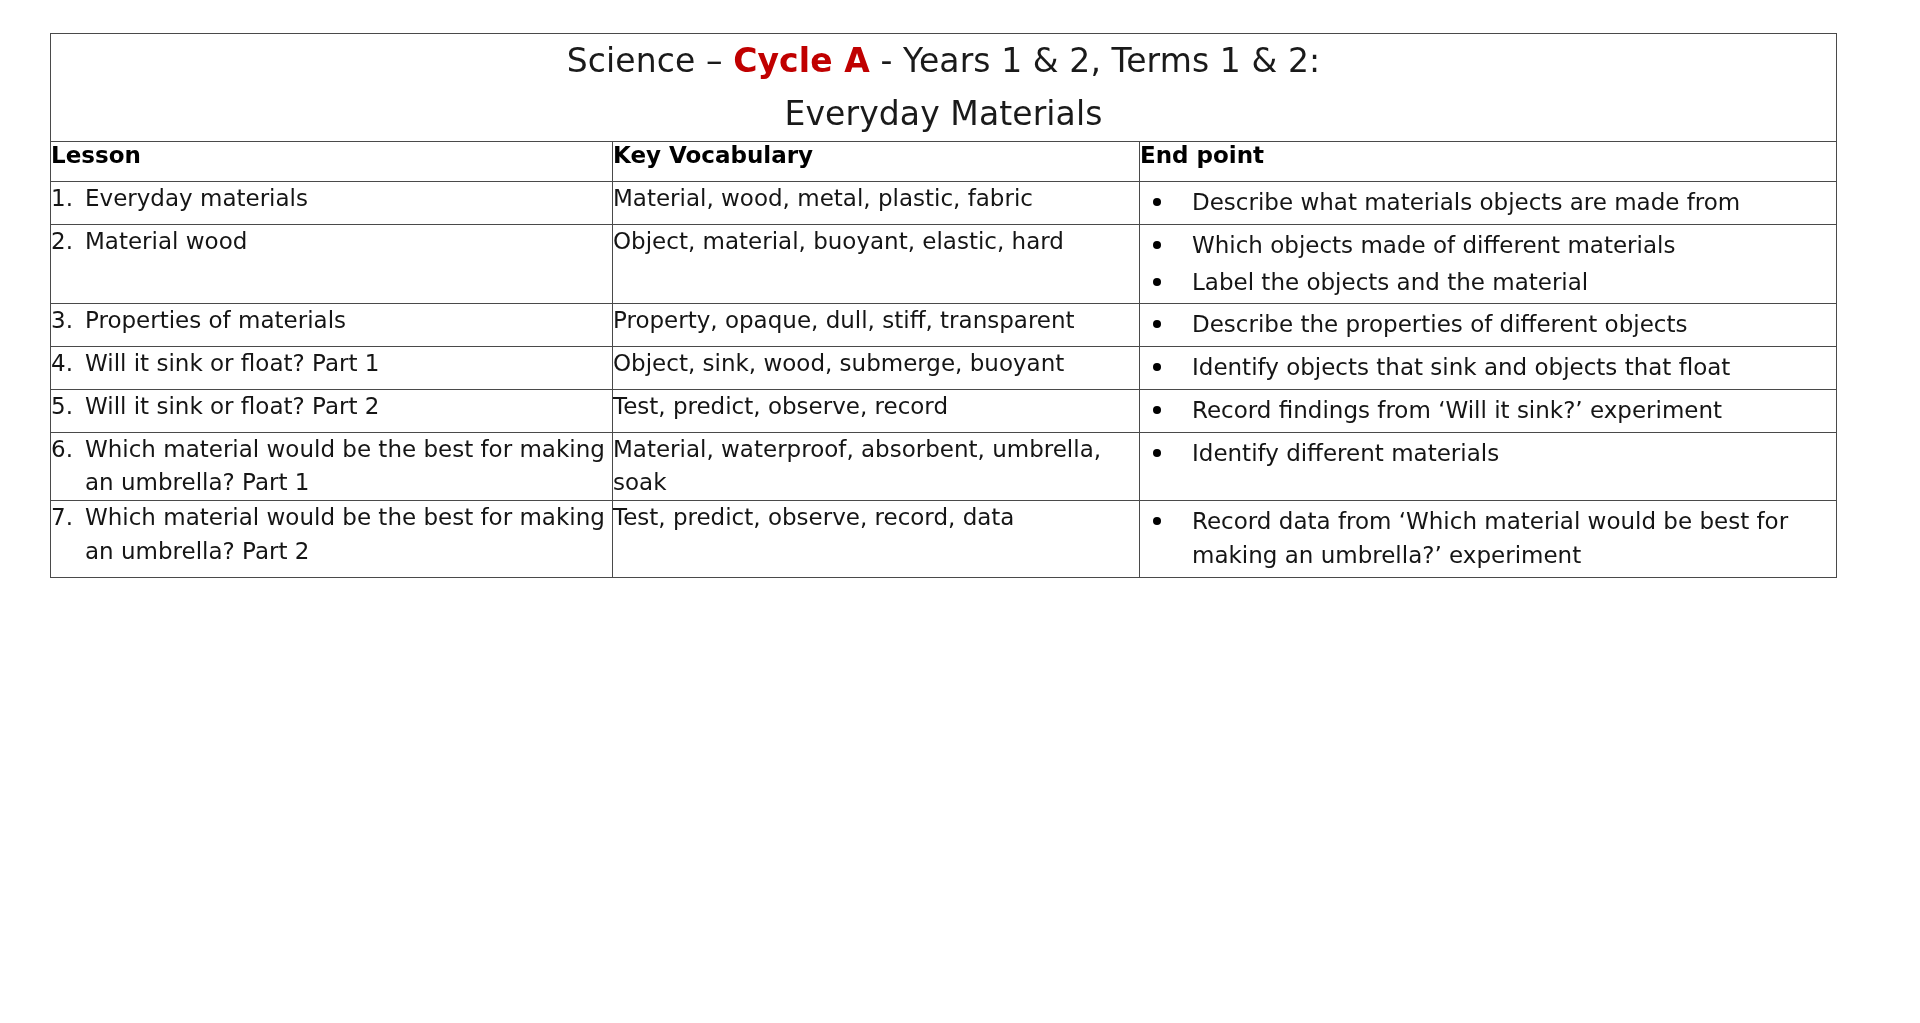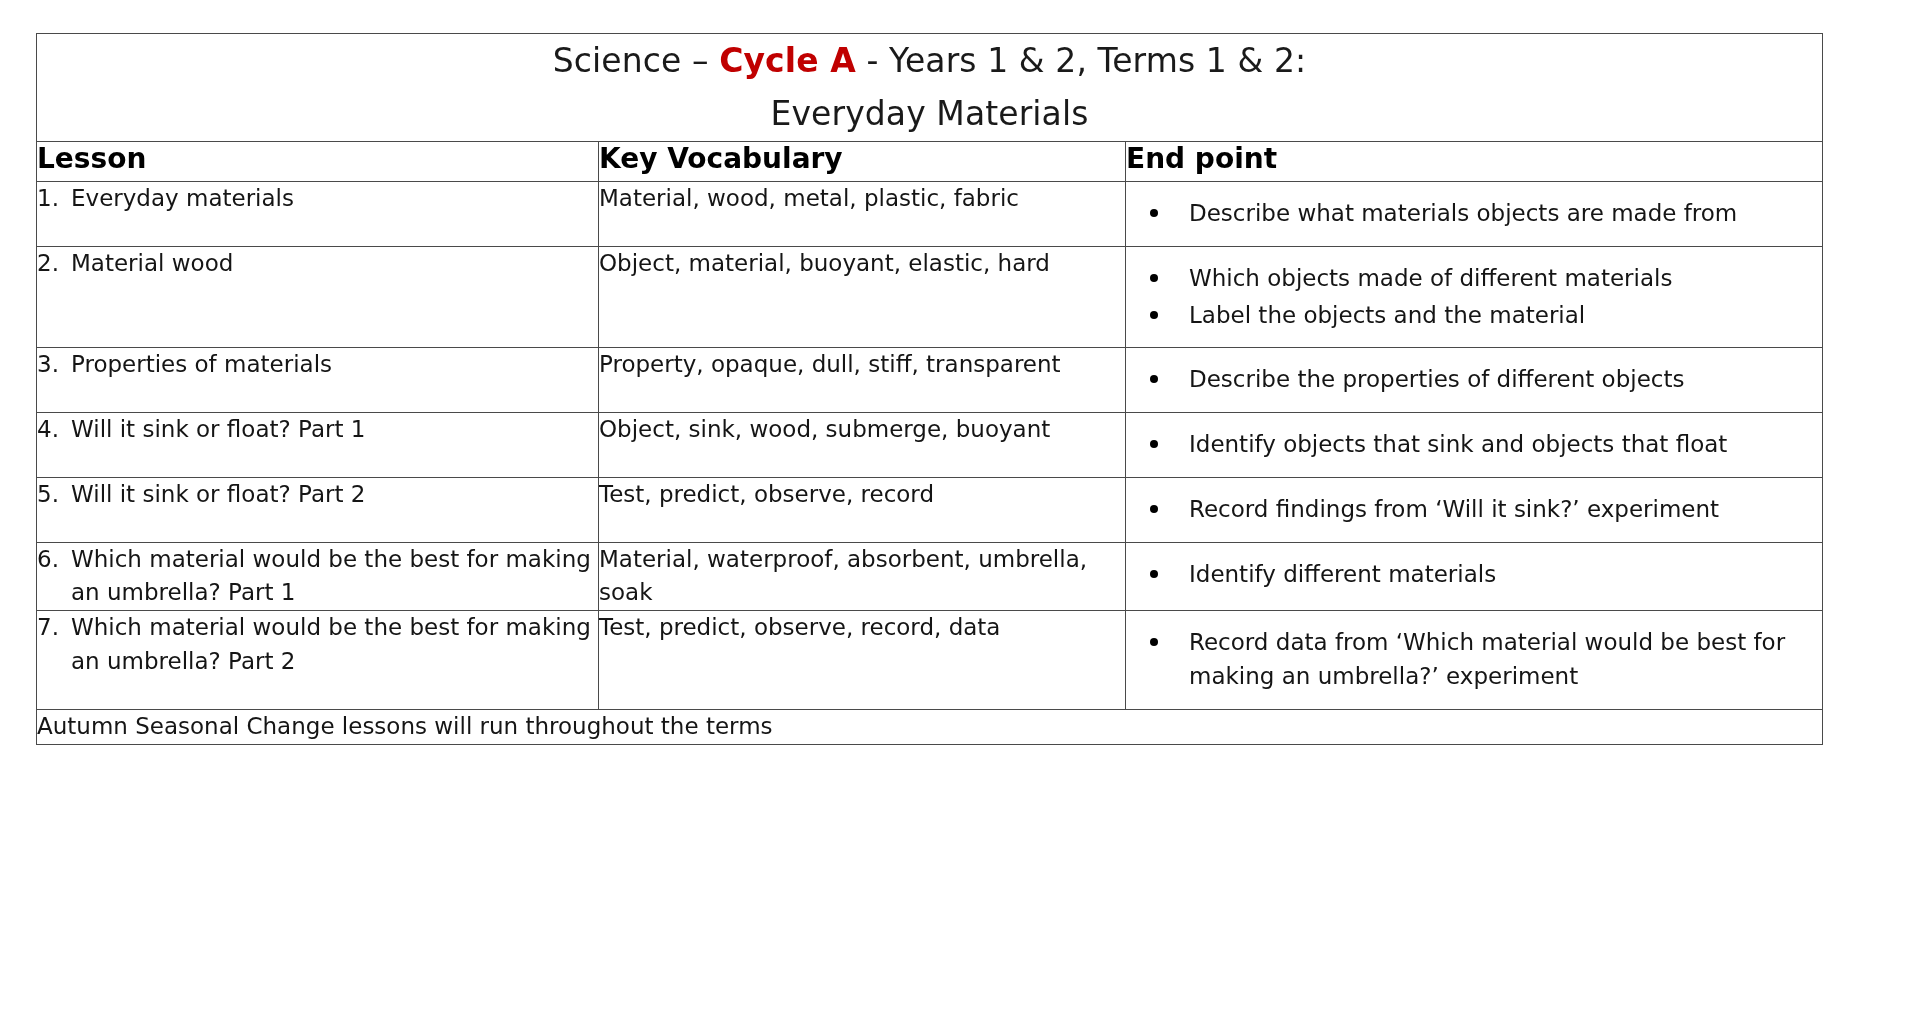--- a/index.html
+++ b/index.html
@@ -17,21 +17,21 @@
   .page {
     position: relative;
     width: 1920px;
     height: 1023px;
     background: #ffffff;
     box-sizing: border-box;
   }
 
   .curriculum-table {
     position: absolute;
-    left: 36px;
+    left: 50px;
     top: 33px;
     width: 1786px;
     border-collapse: collapse;
     table-layout: fixed;
     border: 1.6px solid #3a3a3a;
   }
 
   .curriculum-table td,
   .curriculum-table th {
     border: 1.2px solid #4a4a4a;
@@ -55,21 +55,21 @@
     letter-spacing: 0.1px;
     white-space: nowrap;
   }
   .title-cycle {
     color: #c00000;
     font-weight: 600;
   }
 
   
   .col-head {
-    font-size: 28px;
+    font-size: 23px;
     font-weight: bold;
     color: #000000;
     padding: 11px 0 11px 14px;
     text-align: left;
     height: 40px;
     box-sizing: border-box;
   }
 
   
   .cell {
@@ -87,21 +87,21 @@
     width: 34px;
     flex: 0 0 34px;
     white-space: nowrap;
   }
   .lesson-text {
     flex: 1 1 auto;
   }
 
   ul.endpoints {
     list-style: none;
-    margin: 15px;
+    margin: 4px;
     padding: 0;
   }
   ul.endpoints li {
     position: relative;
     padding-left: 48px;
     margin: 0 0 3px 0;
   }
   ul.endpoints li:last-child { margin-bottom: 0; }
   ul.endpoints li .bullet-dot {
     position: absolute;
@@ -248,19 +248,16 @@
           </div>
         </td>
         <td class="cell">Test, predict, observe, record, data</td>
         <td class="cell">
           <ul class="endpoints">
             <li><span class="bullet-dot"></span><span>Record data from ‘Which material would be best for making an umbrella?’ experiment</span></li>
           </ul>
         </td>
       </tr>
 
-      <tr>
-        <td class="footer-cell" colspan="3">Autumn Seasonal Change lessons will run throughout the terms</td>
-      </tr>
 
     </tbody>
   </table>
 </div>
 
 </body></html>

